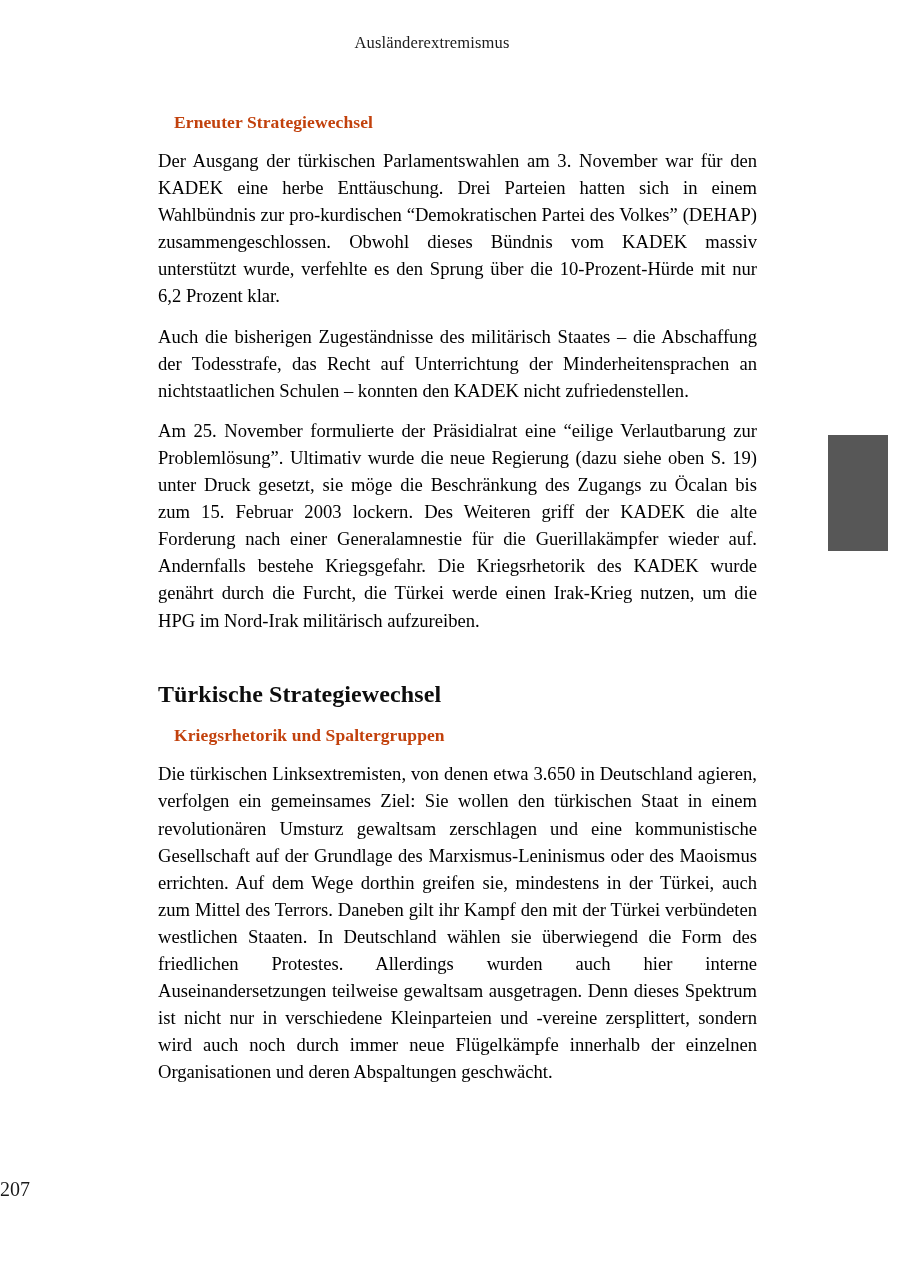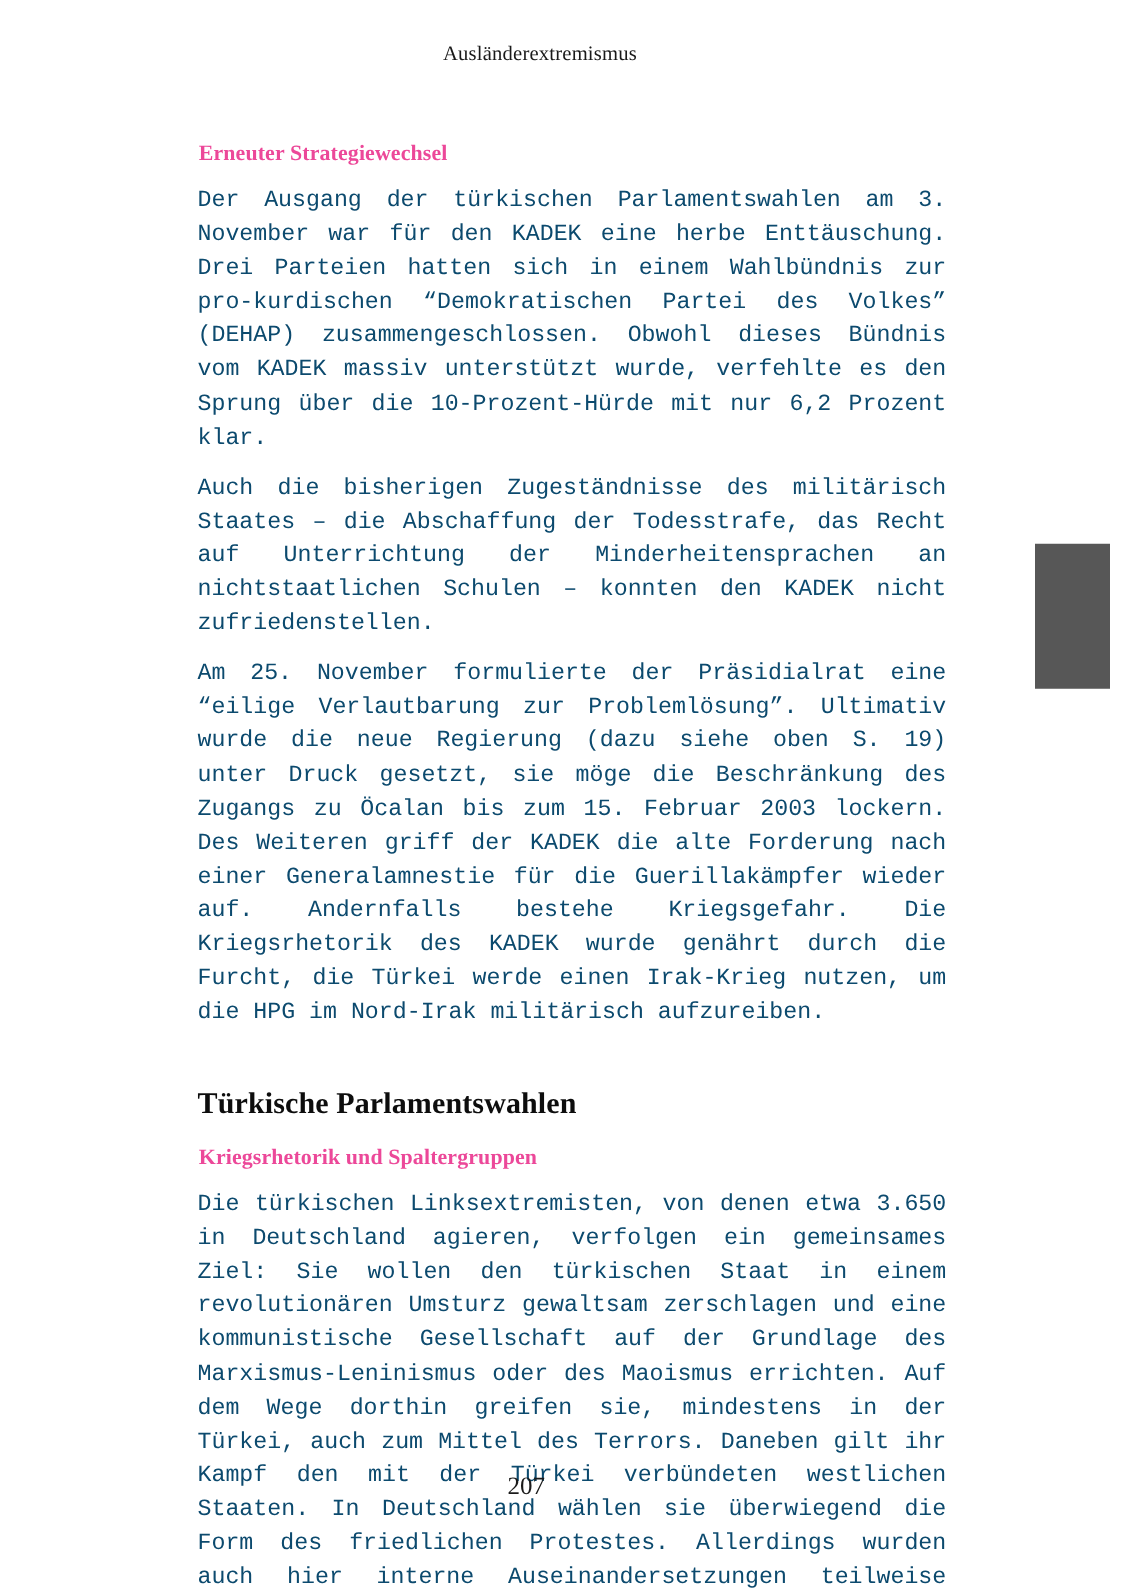--- a/index.html
+++ b/index.html
@@ -35,67 +35,66 @@
   .content {
     position: absolute;
     left: 158px;
     top: 112px;
     width: 615px;
   }
 
   h3.sub-heading {
     font-size: 17.5px;
     font-weight: bold;
-    margin: 0 0 14px 1px;
+    margin: 0 0 14px 16px;
     letter-spacing: 0.1px;
     line-height: 1.2;
-    color: #ec4899;
+    color: #c2410c;
   }
 
   h2.section-heading {
     font-size: 24px;
     font-weight: bold;
     margin: 0;
     letter-spacing: 0.1px;
     line-height: 1.2;
     color: #0d0d0d;
   }
 
   p.body-par {
     font-size: 18.6px;
     line-height: 27.1px;
     margin: 0 16px 13px 0;
     text-align: justify;
     text-justify: inter-word;
     hyphens: manual;
-    color: #0c4a6e;
-    font-family: Liberation Mono, monospace;
+    color: #000000;
   }
   p.body-par:last-child { margin-bottom: 0; }
 
   .gap-before-section { height: 33px; }
   .gap-after-section  { height: 17px; }
 
   
   .edge-tab {
     position: absolute;
     left: 828px;
     top: 435px;
     width: 60px;
     height: 116px;
     background: #575757;
   }
 
   
   .folio {
     position: absolute;
-    left: 12px;
+    left: 0;
     top: 1178px;
     width: 818px;
-    text-align: center;
+    text-align: left;
     font-size: 20px;
     color: #1a1a1a;
   }
 </style>
 </head>
 <body>
 
 <div class="page">
 
   <div class="running-header">Ausländerextremismus</div>
@@ -106,21 +105,21 @@
 
     <p class="body-par">Der Ausgang der türkischen Parlamentswahlen am 3. November war für den KADEK eine herbe Enttäuschung. Drei Parteien hatten sich in einem Wahlbündnis zur pro-kurdischen “Demokratischen Partei des Volkes” (DEHAP) zusammengeschlossen. Obwohl dieses Bündnis vom KADEK massiv unterstützt wurde, verfehlte es den Sprung über die 10-Prozent-Hürde mit nur 6,2 Prozent klar.</p>
 
     <p class="body-par">Auch die bisherigen Zugeständnisse des militärisch Staates – die Abschaffung der Todesstrafe, das Recht auf Unterrichtung der Minderheitensprachen an nichtstaatlichen Schulen – konnten den KADEK nicht zufriedenstellen.</p>
 
     <p class="body-par">Am 25. November formulierte der Präsidialrat eine “eilige Verlautbarung zur Problemlösung”. Ultimativ wurde die neue Regierung (dazu siehe oben S. 19) unter Druck gesetzt, sie möge die Beschränkung des Zugangs zu Öcalan bis zum 15. Februar 2003 lockern. Des Weiteren griff der KADEK die alte Forderung nach einer Generalamnestie für die Guerillakämpfer wieder auf. Andernfalls bestehe Kriegsgefahr. Die Kriegsrhetorik des KADEK wurde genährt durch die Furcht, die Türkei werde einen Irak-Krieg nutzen, um die HPG im Nord-Irak militärisch aufzureiben.</p>
 
 
     <div class="gap-before-section"></div>
 
-    <h2 class="section-heading">Türkische Parlamentswahlen</h2>
+    <h2 class="section-heading">Türkische Strategiewechsel</h2>
 
     <div class="gap-after-section"></div>
 
     <h3 class="sub-heading">Kriegsrhetorik und Spaltergruppen</h3>
 
     <p class="body-par">Die türkischen Linksextremisten, von denen etwa 3.650 in Deutschland agieren, verfolgen ein gemeinsames Ziel: Sie wollen den türkischen Staat in einem revolutionären Umsturz gewaltsam zerschlagen und eine kommunistische Gesellschaft auf der Grundlage des Marxismus-Leninismus oder des Maoismus errichten. Auf dem Wege dorthin greifen sie, mindestens in der Türkei, auch zum Mittel des Terrors. Daneben gilt ihr Kampf den mit der Türkei verbündeten westlichen Staaten. In Deutschland wählen sie überwiegend die Form des friedlichen Protestes. Allerdings wurden auch hier interne Auseinandersetzungen teilweise gewaltsam ausgetragen. Denn dieses Spektrum ist nicht nur in verschiedene Kleinparteien und -vereine zersplittert, sondern wird auch noch durch immer neue Flügelkämpfe innerhalb der einzelnen Organisationen und deren Abspaltungen geschwächt.</p>
 
   </div>
 
   <div class="edge-tab" style="background: rgb(87, 87, 87);"></div>

